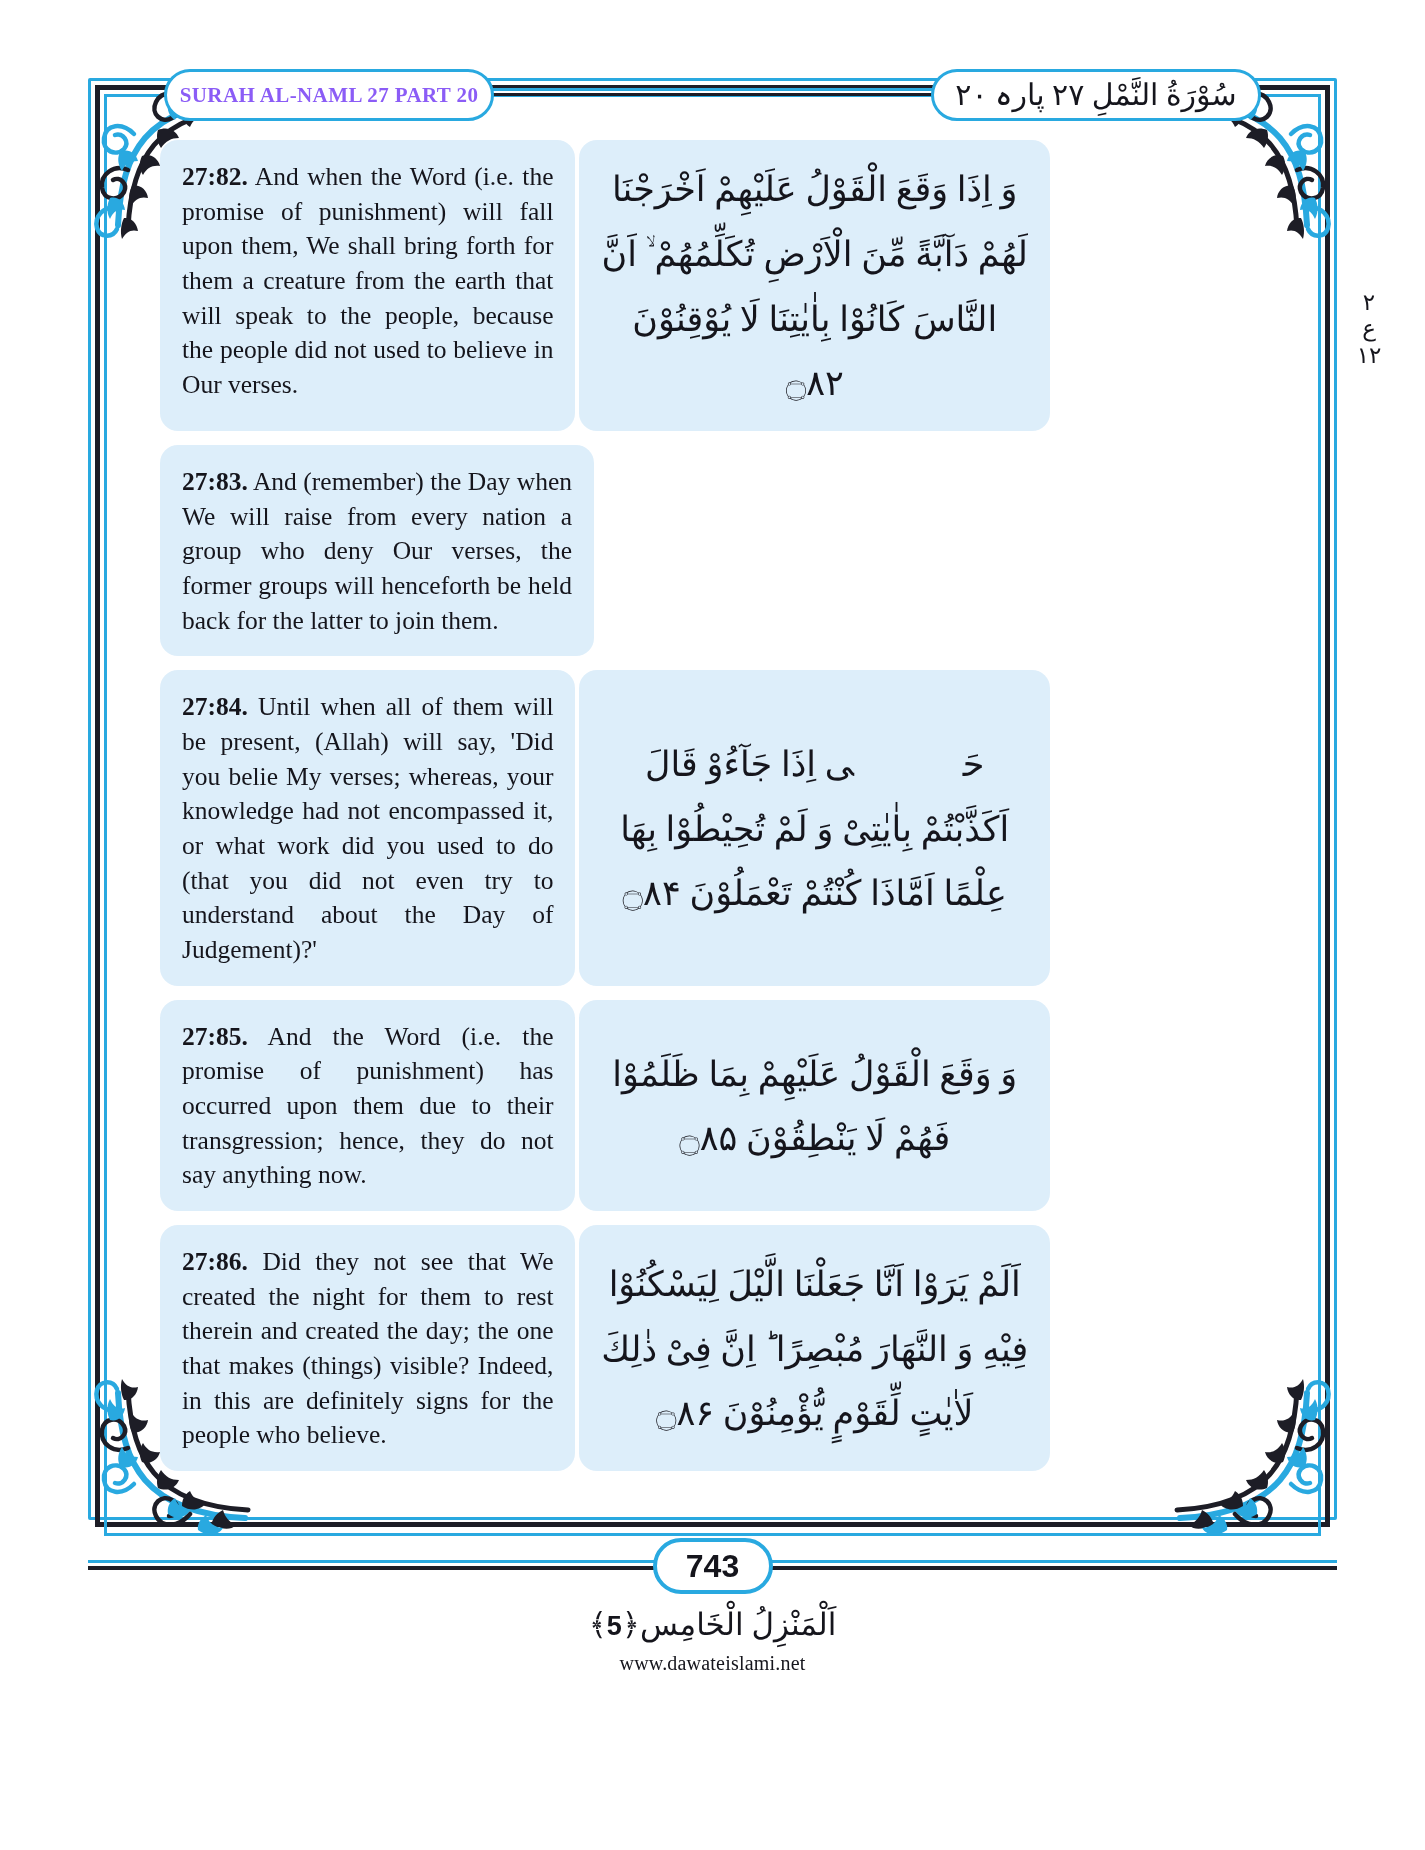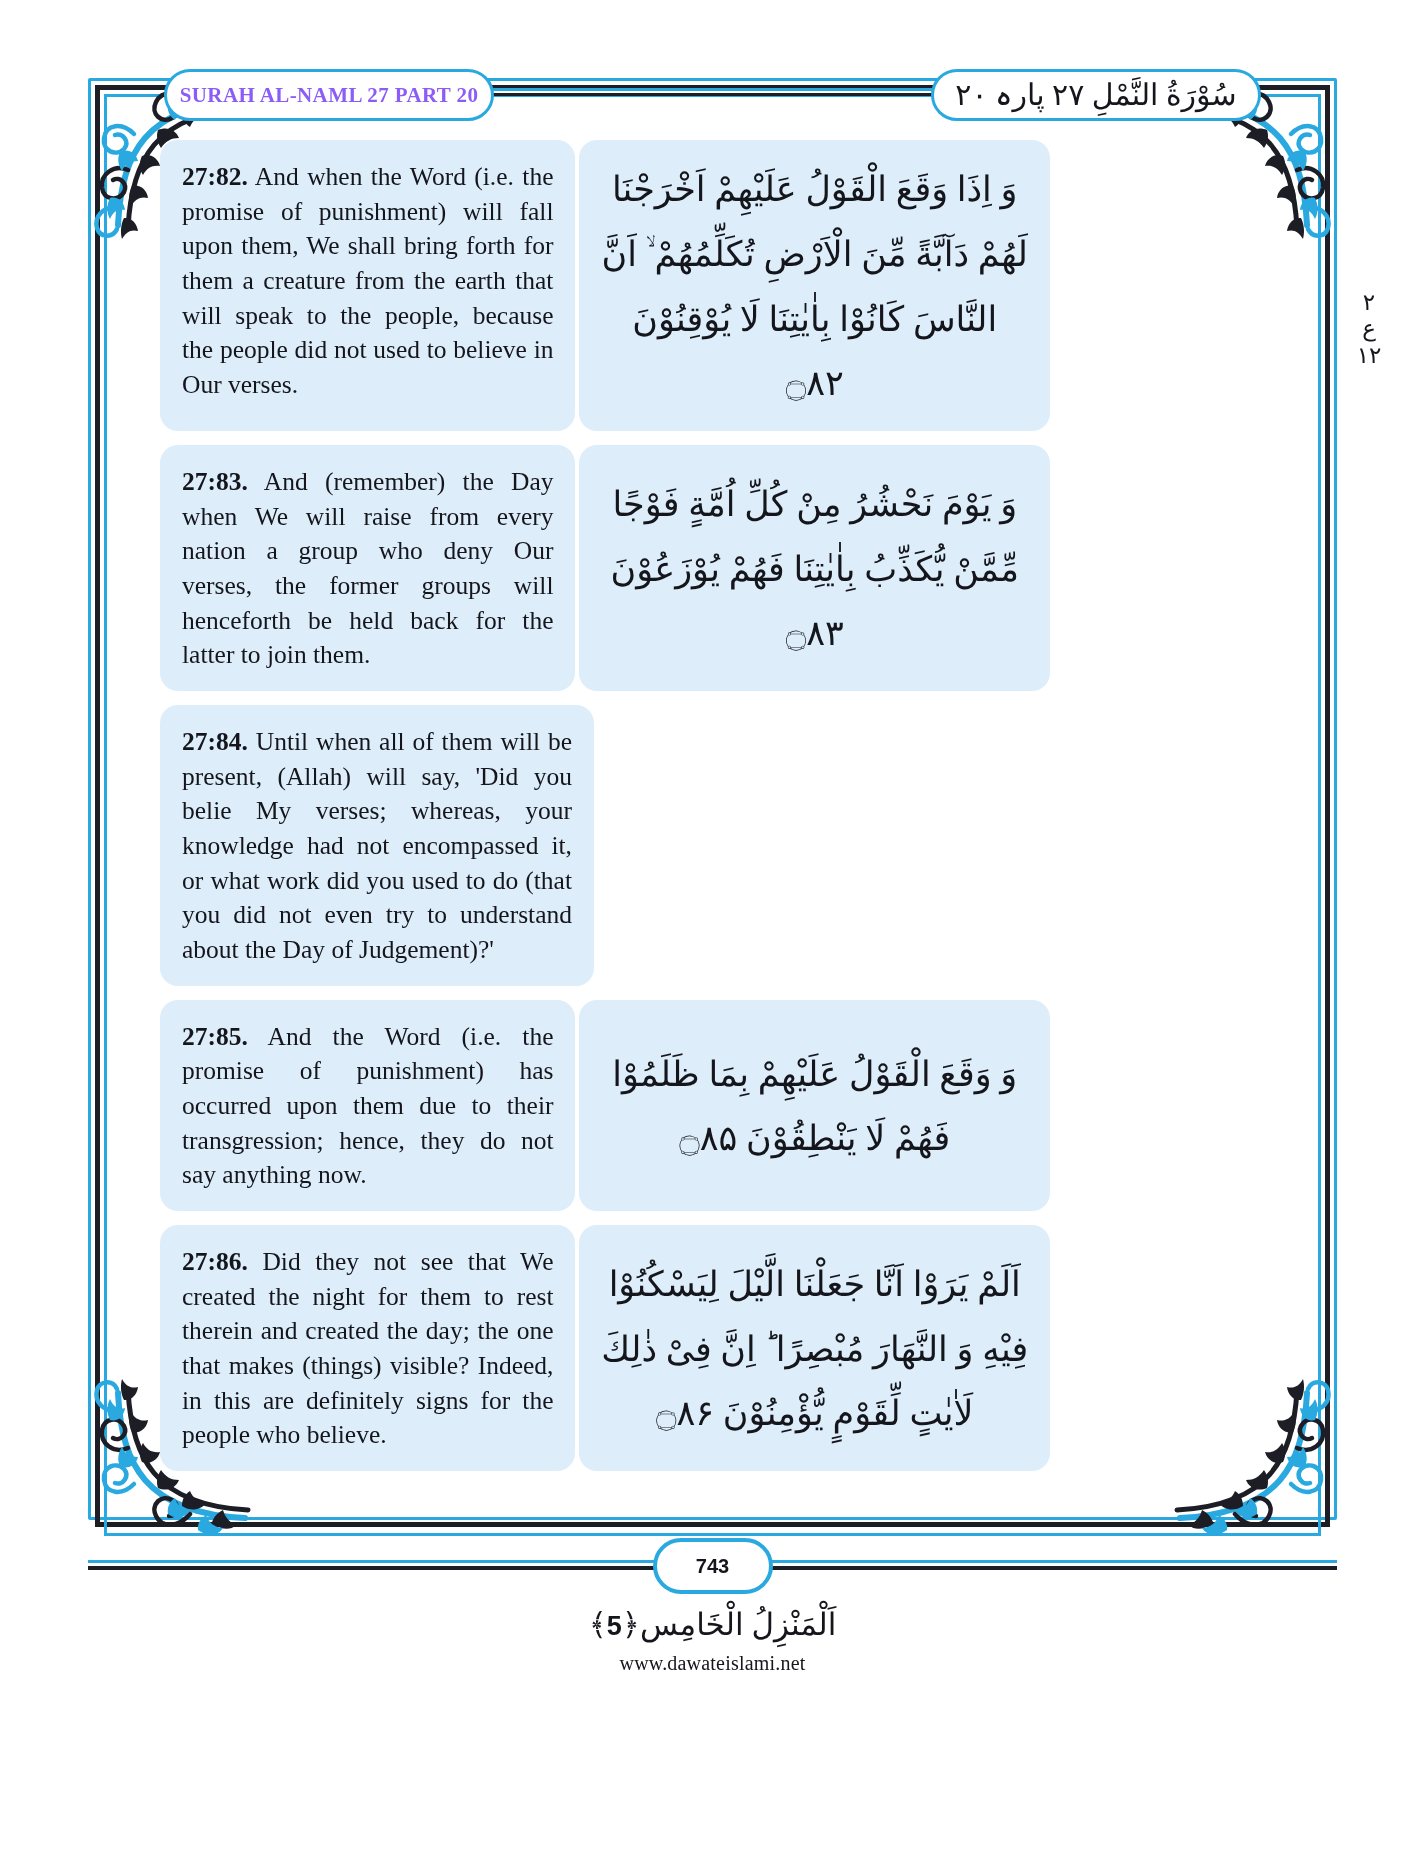--- a/index.html
+++ b/index.html
@@ -223,21 +223,21 @@
     top: 18px;
     width: 120px;
     height: 56px;
     background: #ffffff;
     border: 4px solid #29a9e0;
     border-radius: 34px;
     display: flex;
     align-items: center;
     justify-content: center;
     font-family: "Liberation Sans", sans-serif;
-    font-size: 20px;
+    font-size: 32px;
     font-weight: bold;
     color: #15151c;
     box-sizing: border-box;
   }
   .manzil {
     position: absolute;
     left: 0; right: 0;
     top: 88px;
     text-align: center;
     font-size: 31px;
@@ -401,29 +401,29 @@
       <div class="panel panel-ar">
         <span>وَ اِذَا وَقَعَ الْقَوْلُ عَلَیْهِمْ اَخْرَجْنَا لَهُمْ دَآبَّةً مِّنَ الْاَرْضِ تُكَلِّمُهُمْ ۙ اَنَّ النَّاسَ كَانُوْا بِاٰیٰتِنَا لَا یُوْقِنُوْنَ ۝۸۲</span>
       </div>
     </div>
 
     <div class="verse-row">
       <div class="panel panel-en">
         <span class="vnum">27:83.</span>
         <span>And (remember) the Day when We will raise from every nation a group who deny Our verses, the former groups will henceforth be held back for the latter to join them.</span>
       </div>
-      <div class="panel panel-ar">
-        <span>وَ یَوْمَ نَحْشُرُ مِنْ كُلِّ اُمَّةٍ فَوْجًا مِّمَّنْ یُّكَذِّبُ بِاٰیٰتِنَا فَهُمْ یُوْزَعُوْنَ ۝۸۳</span>
-      </div>
     </div>
 
     <div class="verse-row">
       <div class="panel panel-en">
         <span class="vnum">27:84.</span>
         <span>Until when all of them will be present, (Allah) will say, 'Did you belie My verses; whereas, your knowledge had not encompassed it, or what work did you used to do (that you did not even try to understand about the Day of Judgement)?'</span>
+      </div>
+      <div class="panel panel-ar">
+        <span>حَتّٰۤى اِذَا جَآءُوْ قَالَ اَكَذَّبْتُمْ بِاٰیٰتِیْ وَ لَمْ تُحِیْطُوْا بِهَا عِلْمًا اَمَّاذَا كُنْتُمْ تَعْمَلُوْنَ ۝۸۴</span>
       </div>
     </div>
 
     <div class="verse-row">
       <div class="panel panel-en">
         <span class="vnum">27:85.</span>
         <span>And the Word (i.e. the promise of punishment) has occurred upon them due to their transgression; hence, they do not say anything now.</span>
       </div>
       <div class="panel panel-ar">
         <span>وَ وَقَعَ الْقَوْلُ عَلَیْهِمْ بِمَا ظَلَمُوْا فَهُمْ لَا یَنْطِقُوْنَ ۝۸۵</span>

